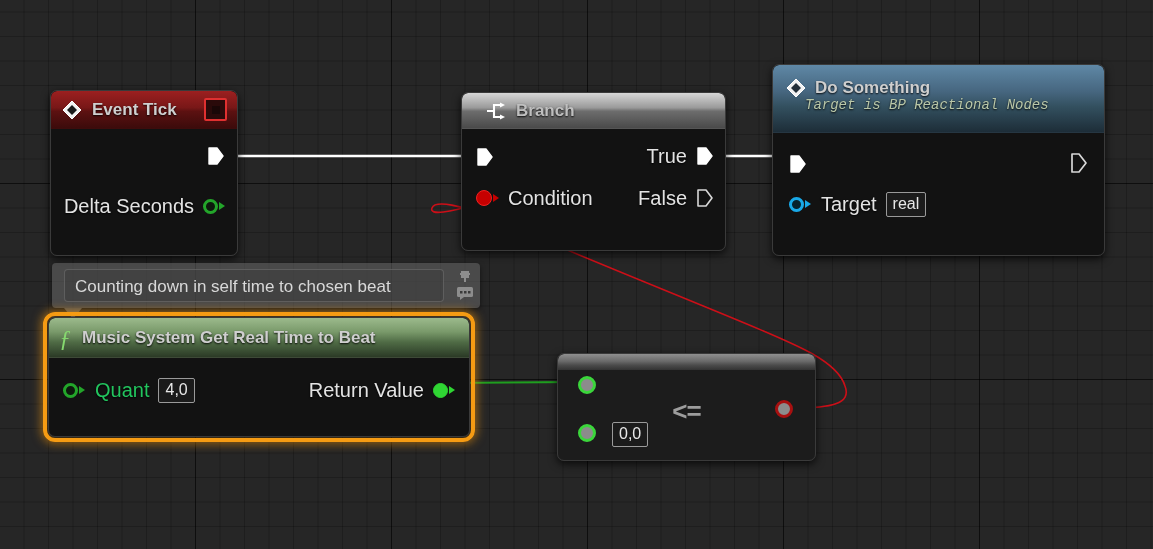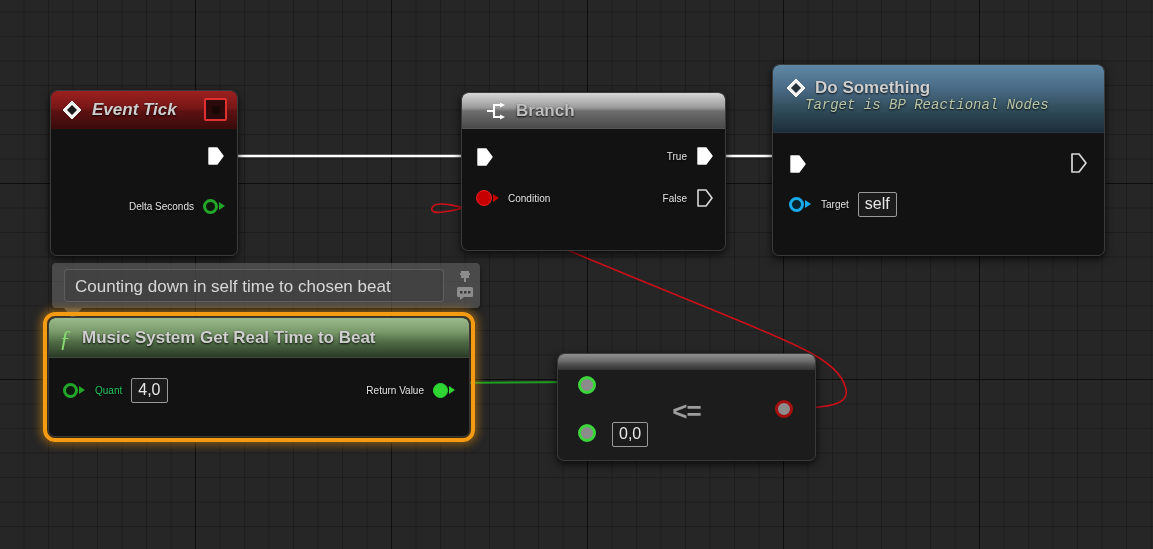--- a/index.html
+++ b/index.html
@@ -36,41 +36,40 @@
   .nhead .title{
     color:#cfcfcf;font-size:17px;font-weight:bold;
     text-shadow:0 1px 2px rgba(0,0,0,.9);white-space:nowrap;
   }
   .nhead .subtitle{
     color:#b9c7a8;font-size:14px;font-style:italic;white-space:nowrap;
     text-shadow:0 1px 2px rgba(0,0,0,.9);
   }
   .rows{padding:6px 0 10px 0;position:relative;}
   .row{position:relative;height:34px;display:flex;align-items:center;}
-  .row .lab{color:#e3e3e3;font-size:10px;text-shadow:0 1px 2px #000;}
+  .row .lab{color:#e3e3e3;font-size:20px;text-shadow:0 1px 2px #000;}
 
   
   .exec-in, .exec-out{width:16px;height:19px;display:inline-block;}
   .pin-circle{width:15px;height:15px;border-radius:50%;display:inline-block;box-sizing:border-box;}
   .pin-arrow{
     width:0;height:0;border-left:6px solid currentColor;
     border-top:4px solid transparent;border-bottom:4px solid transparent;
     display:inline-block;margin-left:1px;vertical-align:middle;
   }
 
   .valbox{
     border:1px solid #9a9a9a;background:#1b1b1b;color:#e8e8e8;
     font-size:16px;padding:1px 6px 2px 6px;border-radius:2px;line-height:20px;
   }
 
   
   #node-event-tick{left:50px;top:90px;width:188px;}
   #node-event-tick .nhead{
     background:linear-gradient(to bottom,#9c2020 0%,#781717 45%,#5c1111 55%,#3c0b0b 100%);
-    font-style:italic;
   }
 
   
   #node-branch{left:461px;top:92px;width:265px;}
   #node-branch .nhead{
     height:36px;
     background:linear-gradient(to bottom,#d6d6d6 0%,#9a9a9a 42%,#6d6d6d 52%,#4a4a4a 100%);
     padding-left:24px;
   }
   #node-branch .nhead .title{color:#bfbfbf;}
@@ -262,21 +261,21 @@
               <path d="M3 2 L10 2 L17 11 L10 20 L3 20 Z" fill="none" stroke="#d8d8d8" stroke-width="1.7" stroke-linejoin="round"></path>
             </svg>
           </span>
         </div>
         <div class="row" style="padding-left:16px;">
           <span style="display:inline-flex;align-items:center;color:#19a9e8;">
             <span class="pin-circle" style="border:3px solid #19a9e8;background:#06222e;"></span>
             <span class="pin-arrow"></span>
           </span>
           <span class="lab" style="margin-left:10px;">Target</span>
-          <span class="valbox" style="margin-left:9px;">self</span>
+          <span class="valbox" style="margin-left:9px;">real</span>
         </div>
       </div>
     </div>
   </div>
 
   <div id="comment-bubble">
     <div class="cpanel"></div>
     <div class="ctext">Counting down in self time to chosen beat</div>
     <span class="cicon pin-ic">
       <svg width="18" height="18" viewBox="0 0 18 18">

